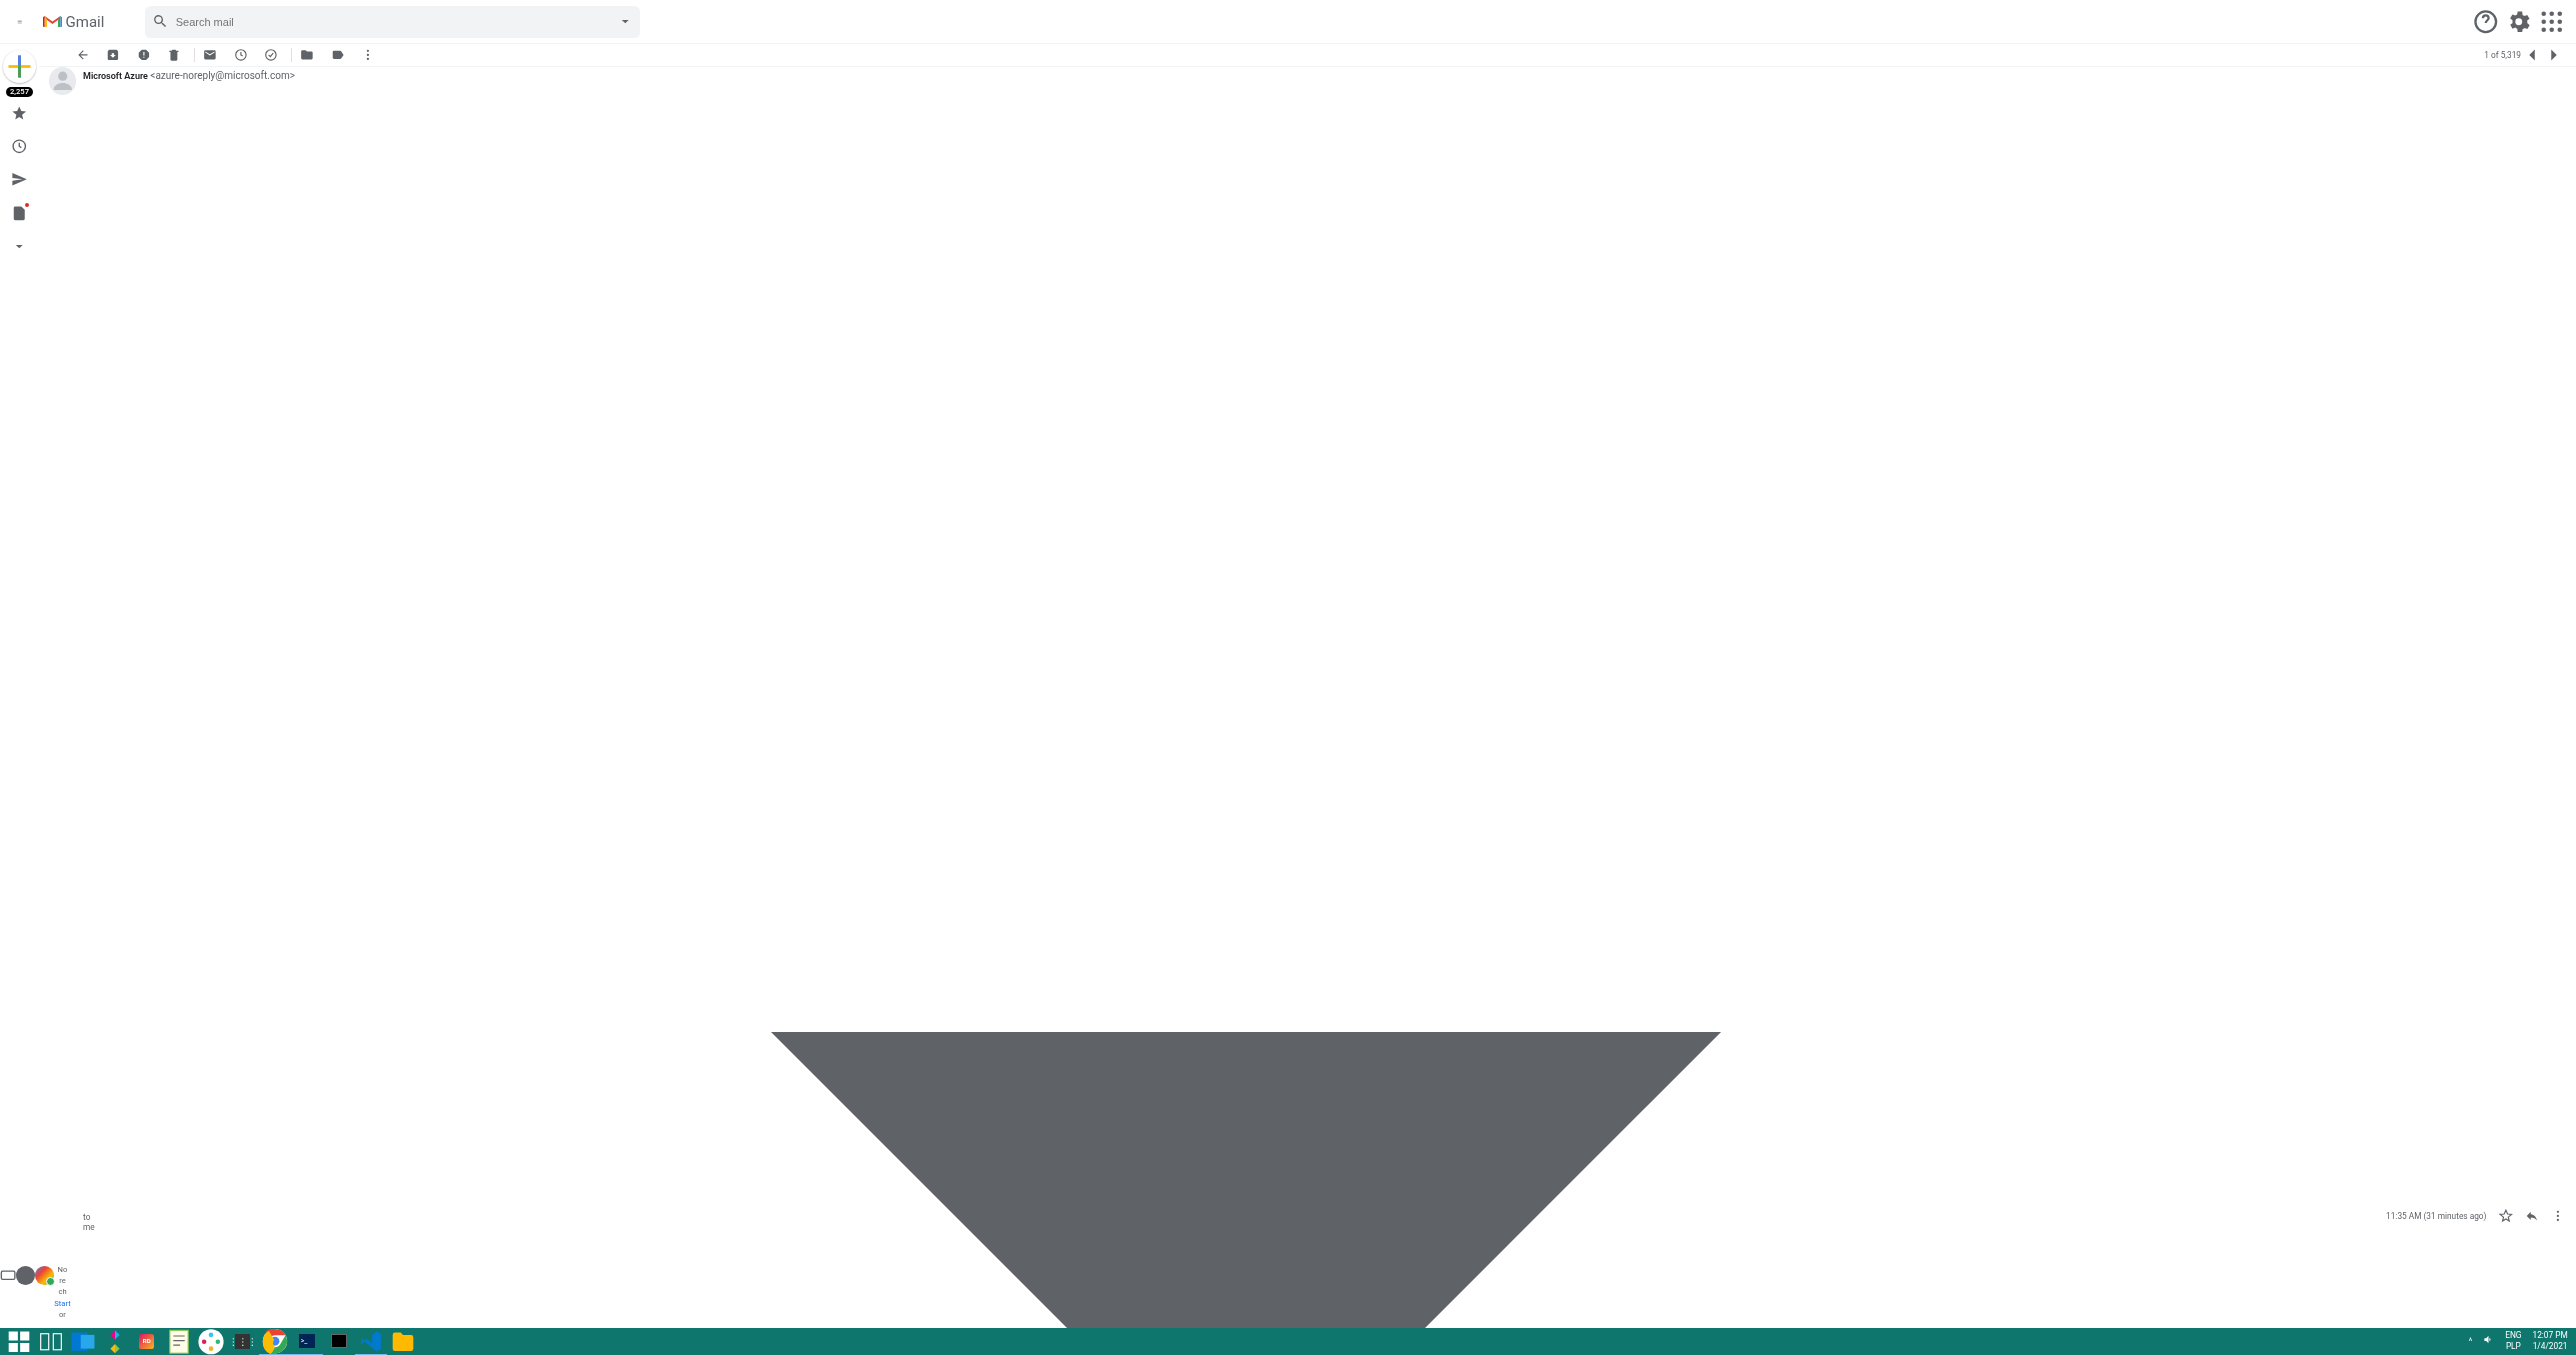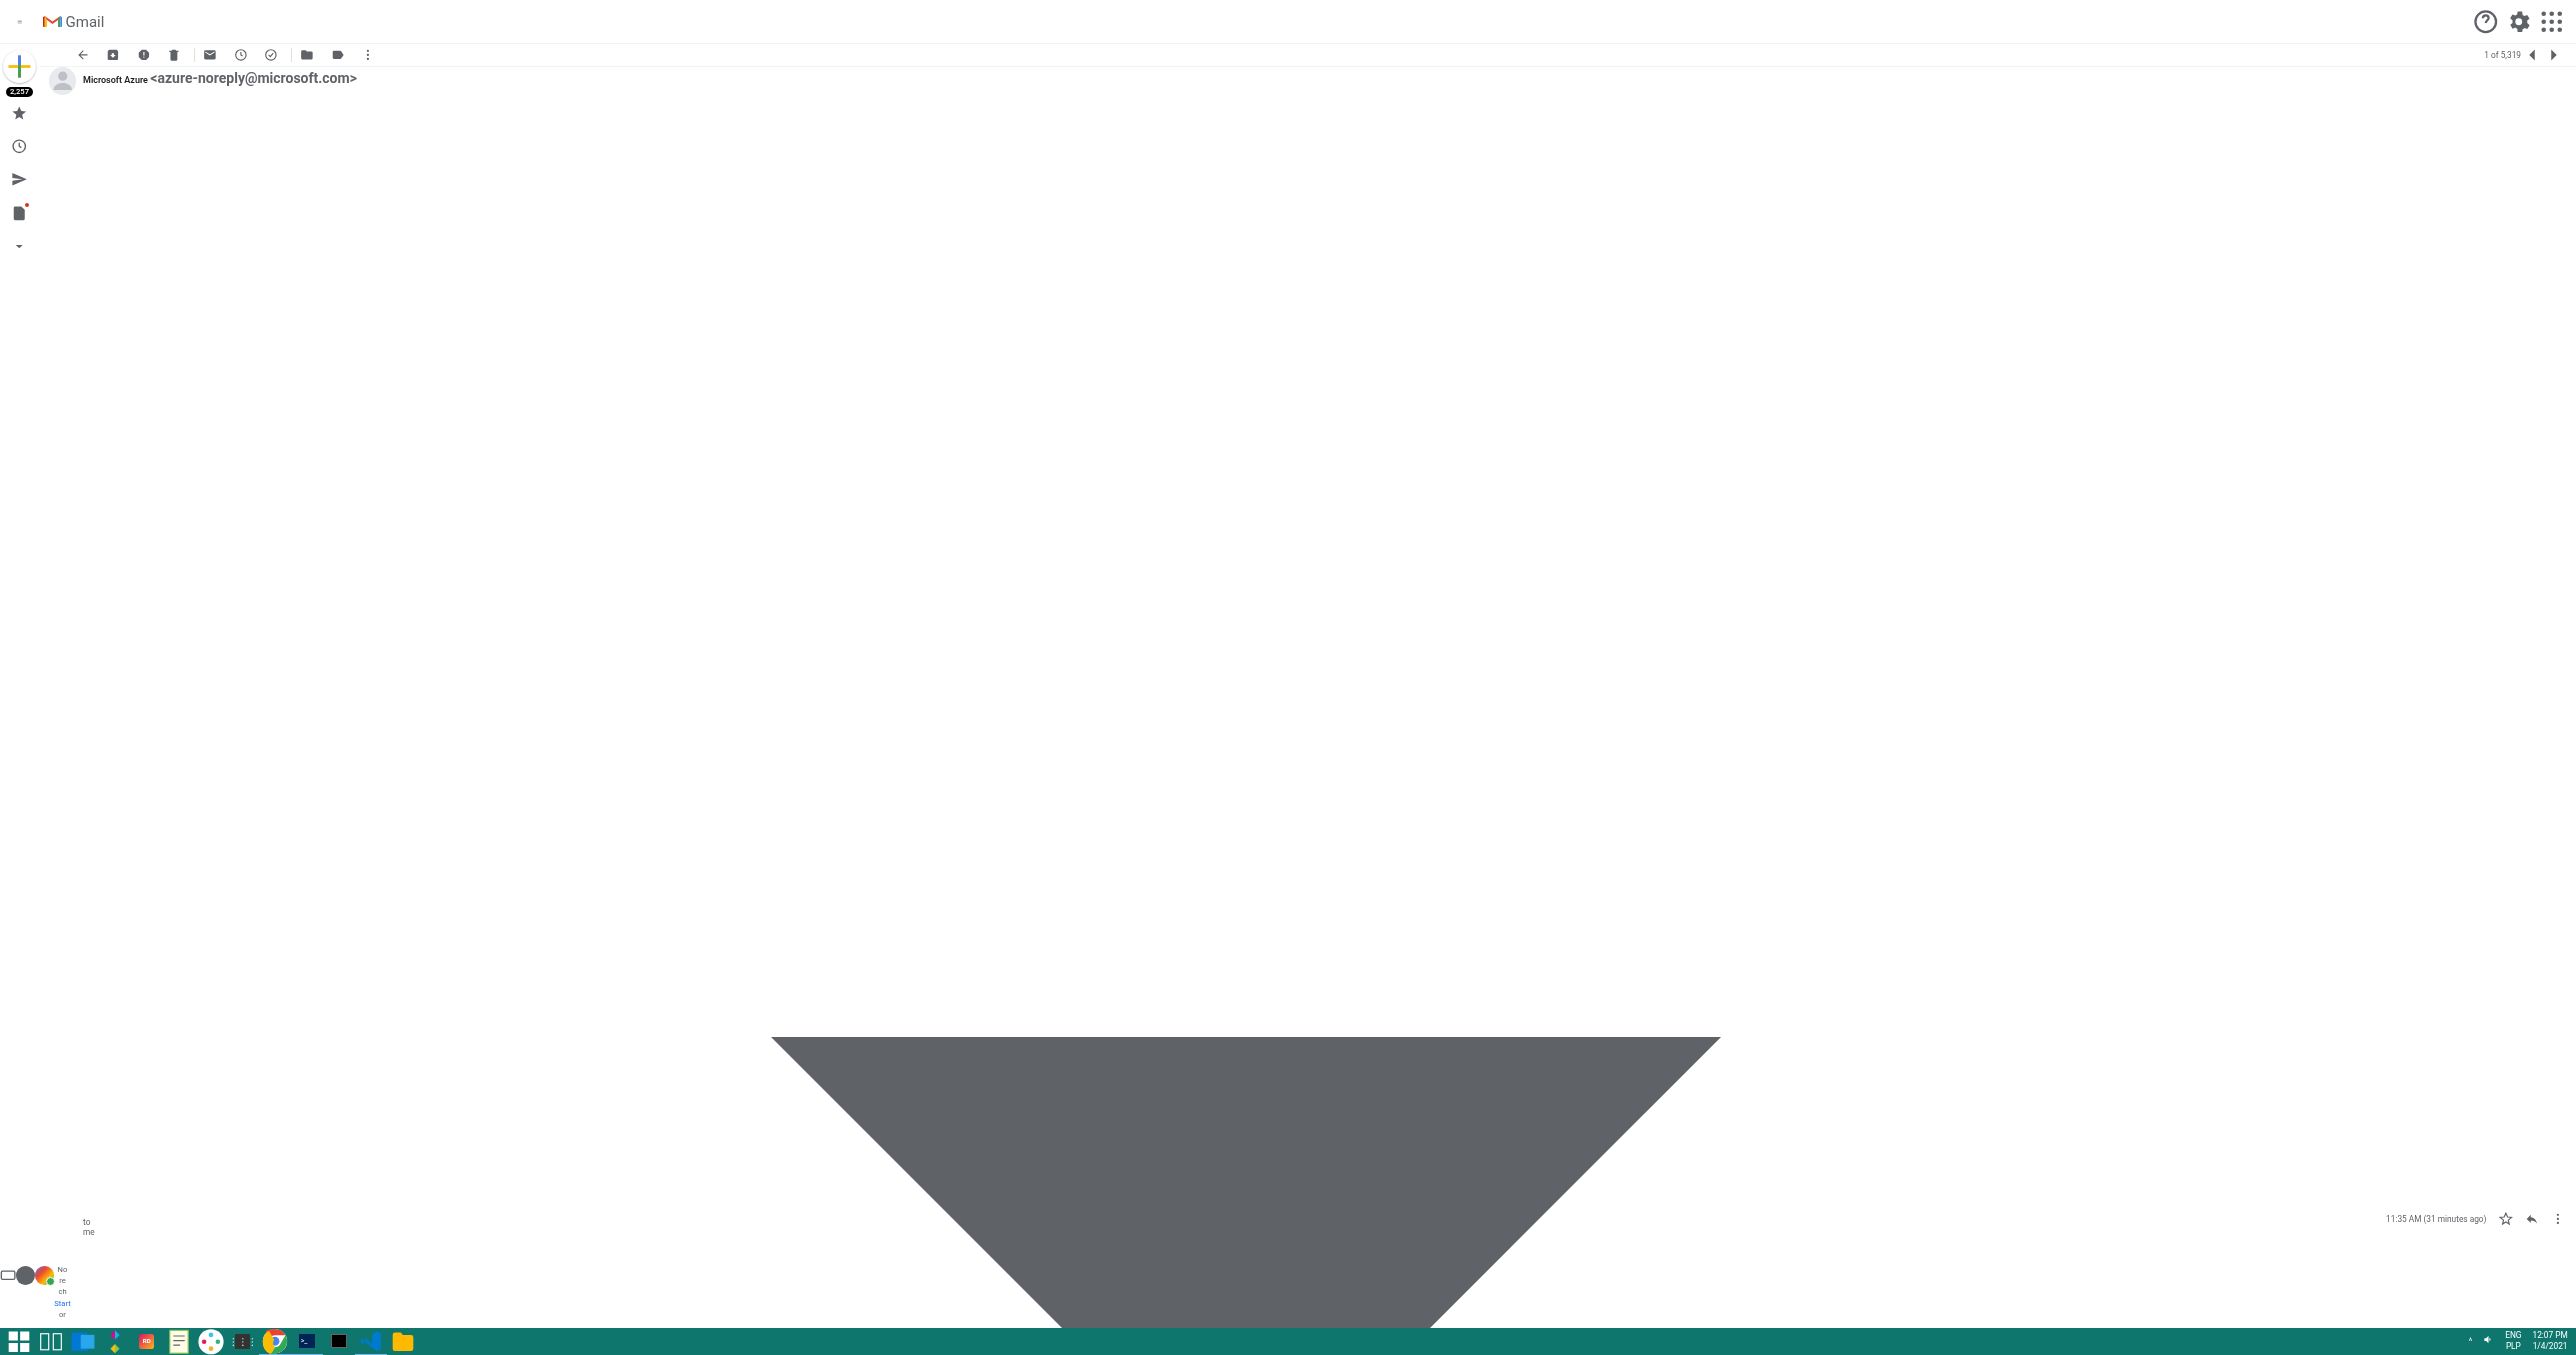--- a/index.html
+++ b/index.html
@@ -43,21 +43,21 @@
 .subject { font-size: 15px; font-weight:400; color:#202124; }
 .inbox-chip { background:#ddd; color:#666; font-size:7.6px; padding: 0.7px 2.8px; border-radius: 2.1px; margin-left: 6.9px; display:inline-flex;align-items:center;}
 .inbox-chip .x { margin-left:2.1px; font-size:6.9px;}
 .subject-actions { margin-left:auto; display:flex; gap:12.4px; color:#5f6368; }
 
 
 .sender-row { display:flex; padding: 2.8px 11px 0 44px; position:relative;}
 .avatar { width:27.5px;height:27.5px;border-radius:50%;background:#e8eaed;position:absolute;left:9.6px;top:0;display:flex;align-items:center;justify-content:center;}
 .sender-info { flex:1; }
 .sender-name { font-size:9px; font-weight:600; color:#202124;}
-.sender-email { font-size:14px; color:#5f6368; font-weight:700;}
+.sender-email { font-size:10px; color:#5f6368; font-weight:400;}
 .to-line { font-size:8.3px; color:#5f6368; display:flex;align-items:center;margin-top:1.4px;}
 .sender-right { display:flex; align-items:center; gap:12.4px; color:#5f6368; font-size:8.3px;}
 .link { color:#0067b8; }
 
 
 .taskbar { position:fixed; bottom:0; left:0; right:0; height:27.5px; background:#0f766e; display:flex; align-items:center; padding: 0 2.8px; }
 .task-icon { width:32px; height:27.5px; display:flex;align-items:center;justify-content:center; cursor:pointer;}
 .task-icon.active { border-bottom: 1.4px solid #76b9ed; }
 .task-right { margin-left:auto; display:flex; align-items:center; color:#fff; font-size:8.3px;}
 .task-right > div { padding: 0 5.5px; text-align:center; line-height:1.3;}
@@ -76,20 +76,29 @@
   </div>
   <div class="gmail-logo">
     <svg viewBox="0 0 24 18">
         <path fill="#ea4335" d="M2 2l10 7 10-7v3l-10 7L2 5z"></path>
         <path fill="#fbbc04" d="M2 2v14h3V6.5z"></path>
         <path fill="#34a853" d="M22 2v14h-3V6.5z"></path>
         <path fill="#c5221f" d="M2 2L0 3.5V15c0 .55.45 1 1 1h1z"></path>
         <path fill="#4285f4" d="M22 2l2 1.5V15c0 .55-.45 1-1 1h-1z"></path>
       </svg>
     <span class="gmail-text">Gmail</span>
+  </div>
+  <div class="search-bar">
+    <div style="width:16.5px;height:16.5px;color:#5f6368"><svg viewBox="0 0 24 24" fill="currentColor">
+          <path d="M15.5 14h-.79l-.28-.27a6.5 6.5 0 10-.7.7l.27.28v.79l5 4.99L20.49 19l-4.99-5zm-6 0a4.5 4.5 0 110-9 4.5 4.5 0 010 9z"></path>
+        </svg></div>
+    <input placeholder="Search mail" style="">
+    <div style="width:16.5px;height:16.5px;color:#5f6368"><svg viewBox="0 0 24 24" fill="currentColor">
+          <path d="M7 10l5 5 5-5z"></path>
+        </svg></div>
   </div>
   <div class="header-right">
     <div class="hicon">
         <svg viewBox="0 0 24 24" fill="none" stroke="currentColor" stroke-width="2">
           <circle cx="12" cy="12" r="9"></circle>
           <path d="M9.5 9a2.5 2.5 0 115 0c0 1.5-2.5 2-2.5 4M12 17h.01"></path>
         </svg>
       </div>
     <div class="hicon">
         <svg viewBox="0 0 24 24" fill="currentColor">

